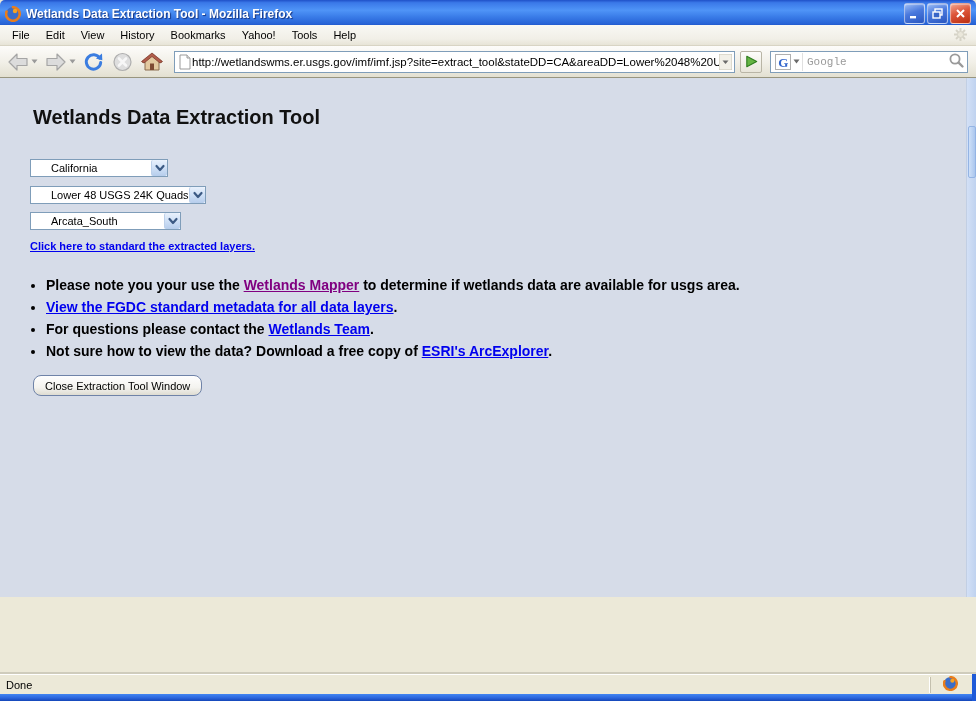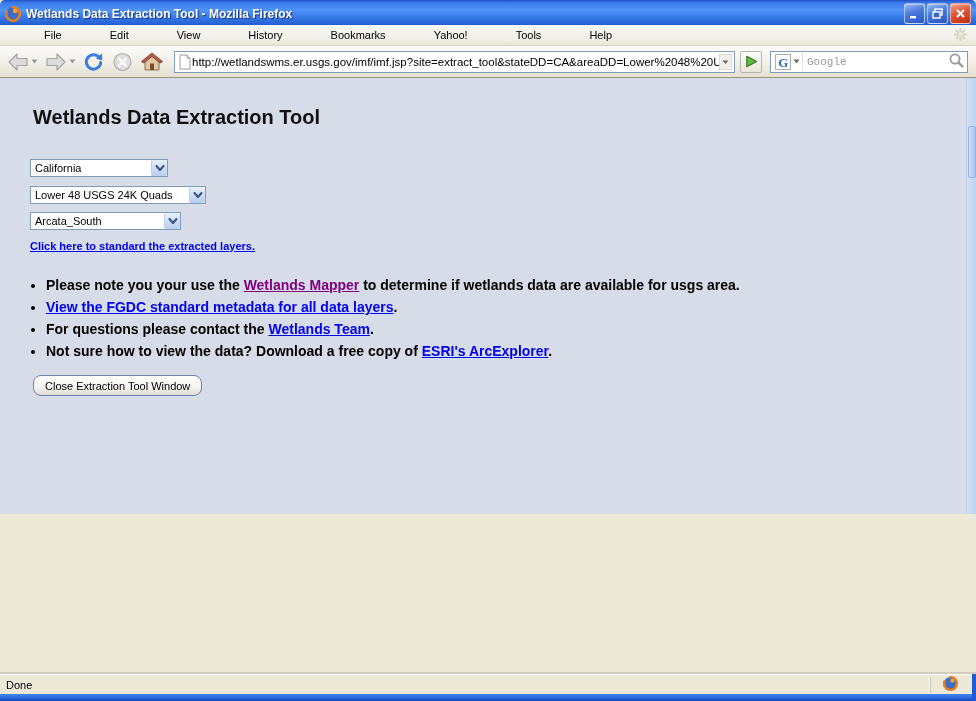--- a/index.html
+++ b/index.html
@@ -22,21 +22,21 @@
     display:flex; align-items:center; justify-content:center; box-shadow:inset 0 1px 1px rgba(255,255,255,.4); }
   .wbtn.close{ background:linear-gradient(160deg,#f2a791 0%,#dd563a 45%,#bb2d10 100%); }
 
   
   .menubar{
     position:absolute; top:25px; left:0; width:976px; height:21px;
     background:linear-gradient(180deg,#f9f8f4 0%,#f1efe7 70%,#e7e4d7 100%);
     border-bottom:1px solid #d8d4c4;
     display:flex; align-items:center; font-size:11px; color:#000; padding-left:4px;
   }
-  .menu-item{ padding:2px 8px; cursor:default;margin-left:32px; }
+  .menu-item{ padding:2px 8px; cursor:default; }
   .menubar-spacer{ flex:1; }
   .gear{ margin-right:8px; opacity:.8; }
 
   
   .navbar{
     position:absolute; top:46px; left:0; width:976px; height:32px;
     background:linear-gradient(180deg,#fdfcfa 0%,#f1efe7 55%,#e3e0d1 100%);
     border-bottom:1px solid #98957f;
     display:flex; align-items:center; padding:0 8px 0 4px; gap:2px;
   }
@@ -52,29 +52,29 @@
     border:1px solid #b9b5a6; border-radius:2px; background:linear-gradient(#fdfdfb,#e9e6da); margin-right:6px; }
   .searchbox{ width:198px; height:22px; background:#fff; border:1px solid #7f9db9;
     display:flex; align-items:center; padding:0 2px; flex:none; }
   .engine-btn{ display:flex; align-items:center; border-right:1px solid #e0e0e0; padding:1px 2px; }
   .search-input{ flex:1; border:none; outline:none; font-size:11px; color:#444; min-width:0;
     font-family:Liberation Mono, monospace; padding-left:4px; background:transparent; }
   .search-input::placeholder{ color:#9a9a9a; }
 
   
   .content{
-    position:absolute; top:78px; left:0; width:976px; height:436px;
+    position:absolute; top:78px; left:0; width:976px; height:519px;
     background:var(--content_bg,#d6dce8); overflow:hidden;
   }
   .page-heading{ position:absolute; left:33px; top:28px; font-size:20px; font-weight:bold; color:#111; }
   .xp-select{
     position:absolute; left:30px; height:18px; background:#fff; border:1px solid #7f9db9;
     display:flex; align-items:center; font-size:11px; color:#000; cursor:default;
   }
-  .xp-select .val{ flex:1; padding-left:4px; white-space:nowrap; overflow:hidden; }
+  .xp-select .val{ flex:1; padding-left:20px; white-space:nowrap; overflow:hidden; }
   .dd-btn{ width:16px; height:16px; margin:0; border-left:1px solid #bcd0ea; border-radius:2px;
     background:linear-gradient(180deg,#e9f1fc 0%,#cfe0f6 50%,#b6cdec 100%);
     display:flex; align-items:center; justify-content:center; }
   .sel-state{ top:81px; width:138px; }
   .sel-area{ top:108px; width:176px; }
   .sel-quad{ top:134px; width:151px; }
   .dl-link{ position:absolute; left:30px; top:162px; font-size:11px; font-weight:bold;
     color:var(--link_blue,#0000EE); text-decoration:underline; cursor:pointer; }
   .bullets{ position:absolute; left:46px; top:196px; list-style:disc outside; font-size:14px;
     font-weight:bold; color:#000; }

